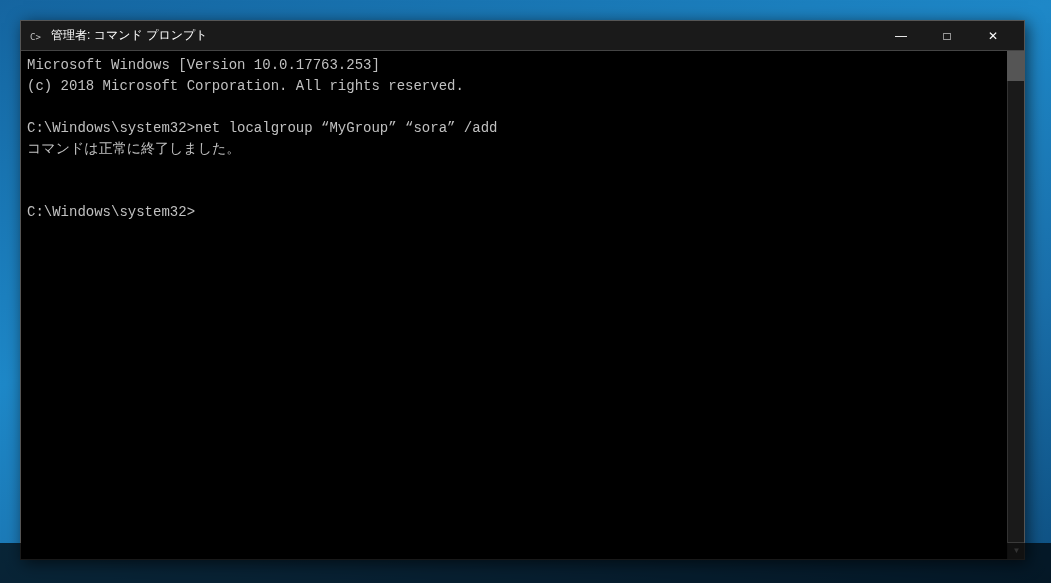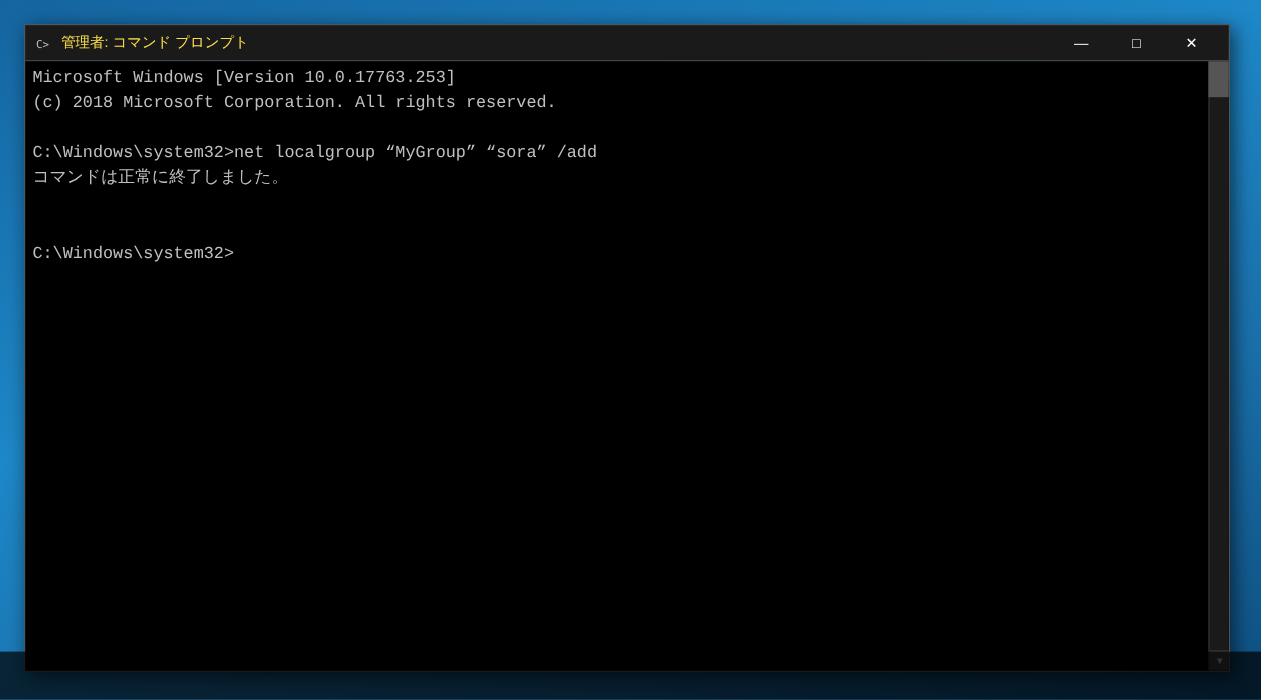--- a/index.html
+++ b/index.html
@@ -65,21 +65,21 @@
       justify-content: center;
     }
 
     .titlebar-icon svg {
       width: 16px;
       height: 16px;
     }
 
     .titlebar-title {
       flex: 1;
-      color: #fde047;
+      color: #ffffff;
       font-size: 12px;
       font-family: 'Segoe UI', sans-serif;
     }
 
     .titlebar-buttons {
       display: flex;
       gap: 0;
     }
 
     .titlebar-btn {

